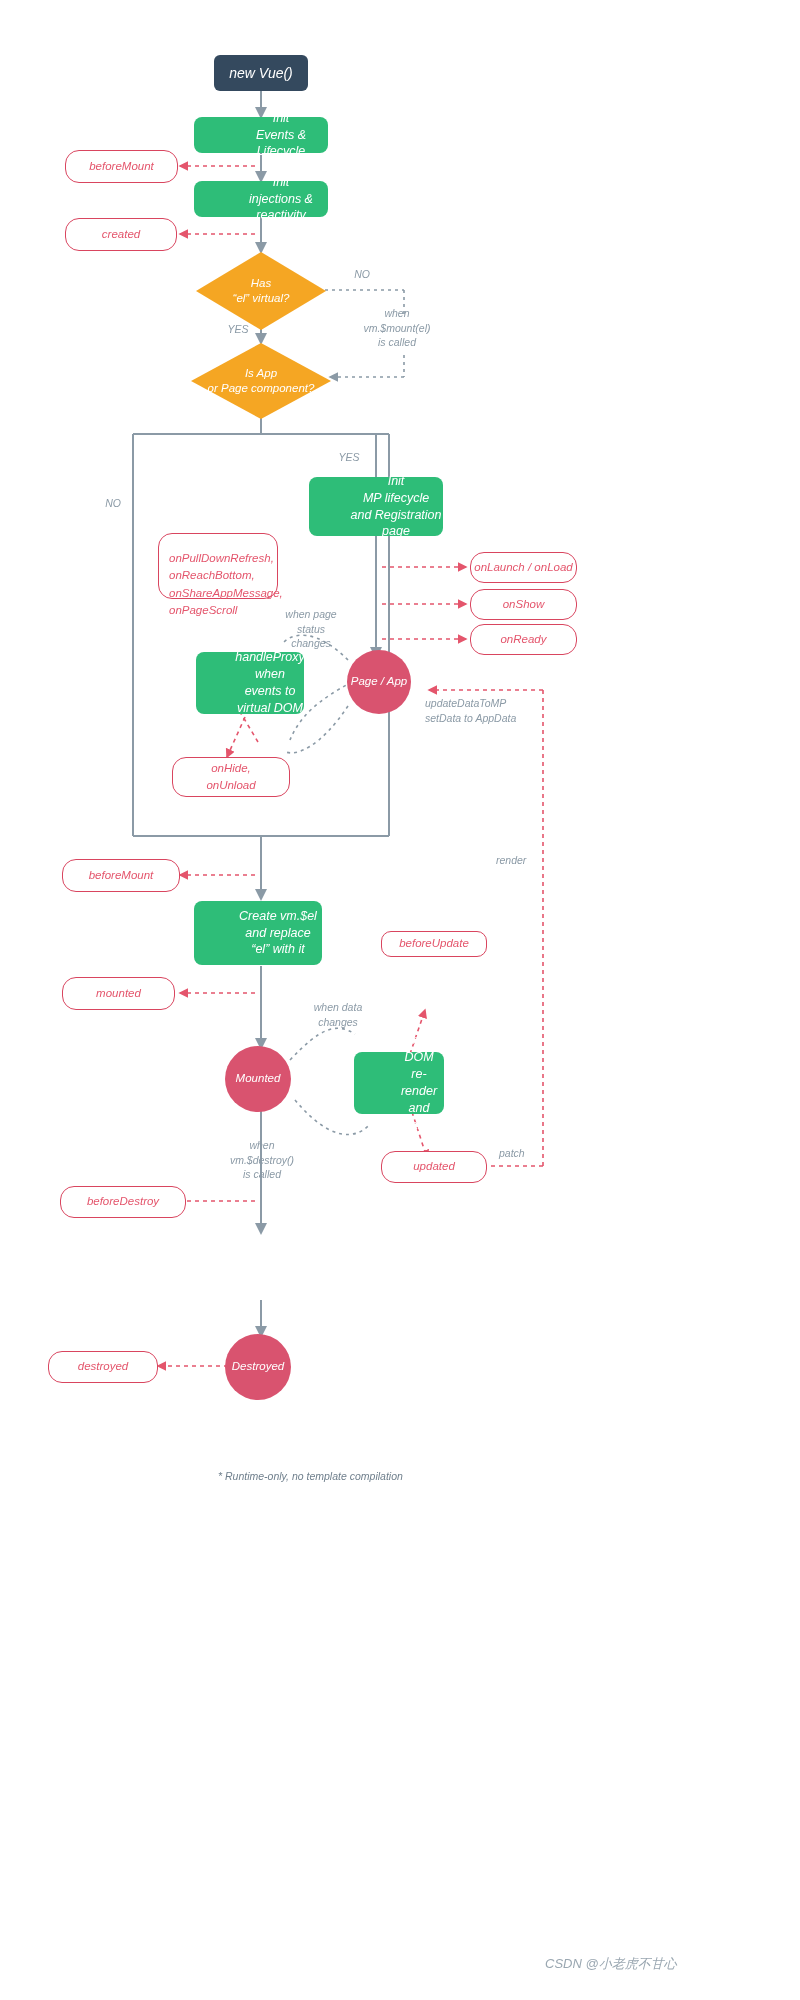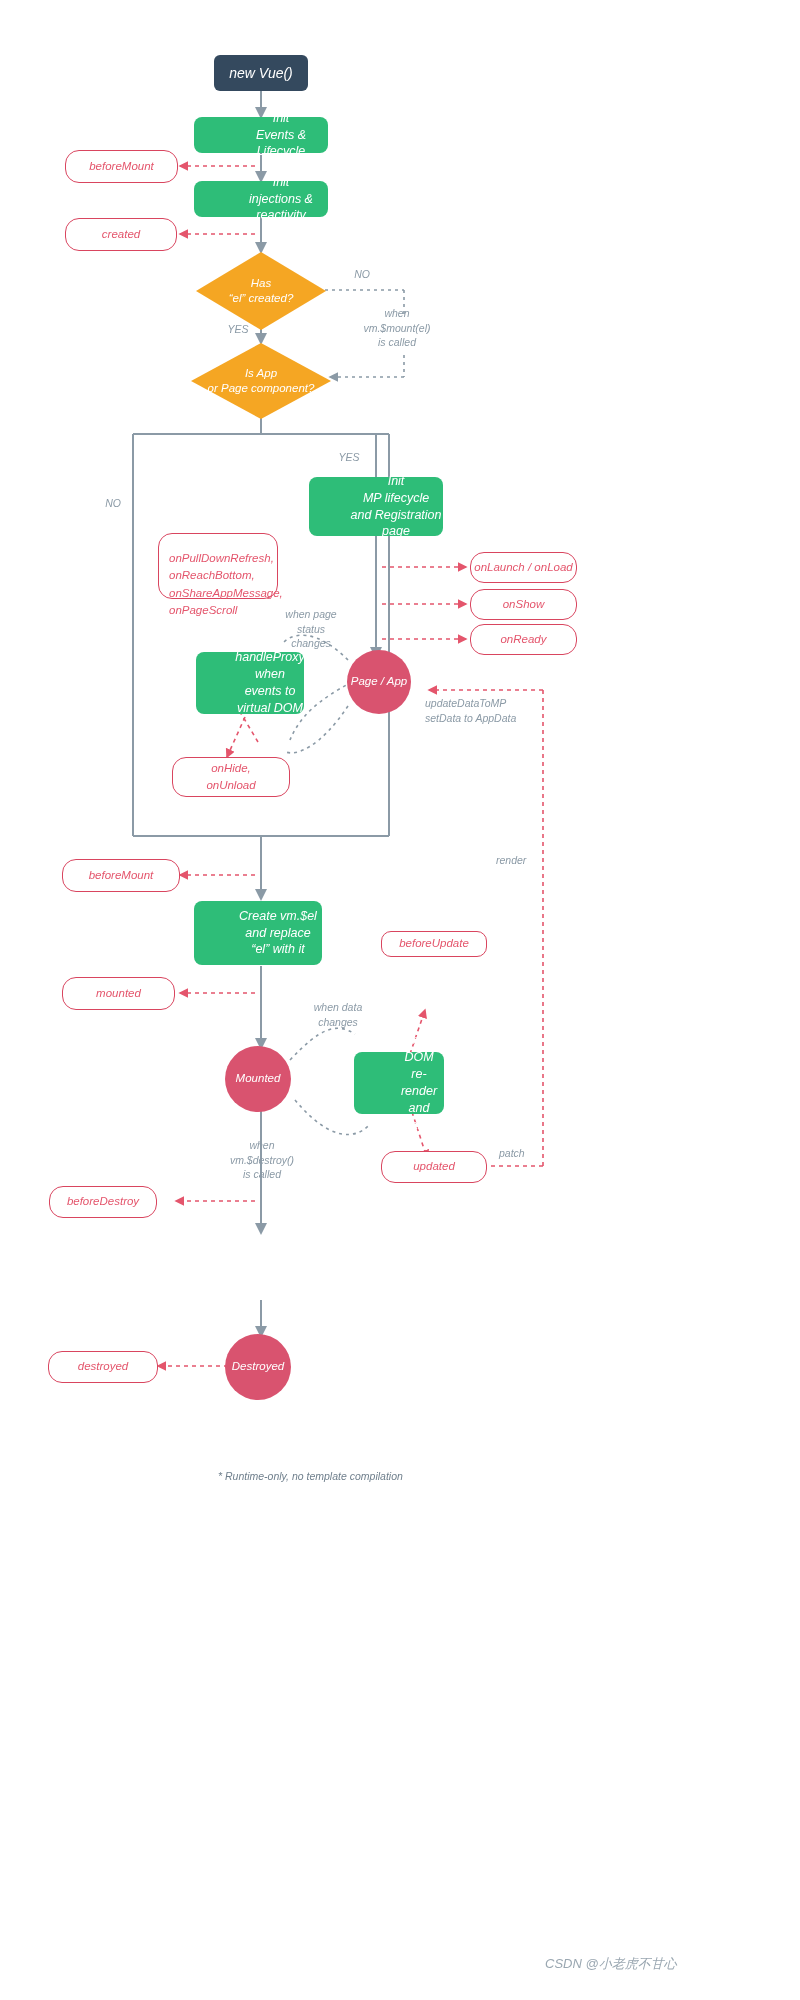--- a/index.html
+++ b/index.html
@@ -168,21 +168,21 @@
   </div>
 
   <div class="node green" style="left:194px;top:181px;width:134px;height:36px;">
     <span style="white-space:pre-line">Init
 injections &amp; reactivity</span>
   </div>
 
   <div class="node diamond" style="left:196px;top:252px;width:130px;height:78px;">
     <div class="dshape"></div>
     <div class="dtext" style="white-space:pre-line">Has
-“el” created?</div>
+“el” virtual?</div>
   </div>
 
   <div class="node diamond" style="left:191px;top:343px;width:140px;height:76px;">
     <div class="dshape"></div>
     <div class="dtext" style="white-space:pre-line">Is App
 or Page component?</div>
   </div>
 
   <div class="node green" style="left:309px;top:477px;width:134px;height:59px;">
     <span style="white-space:pre-line">Init
@@ -262,21 +262,21 @@
   </div>
 
   <div class="node pill left" style="left:381px;top:931px;width:106px;height:26px;border-radius:10px;">
     <span>beforeUpdate</span>
   </div>
 
   <div class="node pill left" style="left:381px;top:1151px;width:106px;height:32px;">
     <span>updated</span>
   </div>
 
-  <div class="node pill left" style="left:49px;top:1186px;width:108px;height:32px;">
+  <div class="node pill left" style="left:60px;top:1186px;width:126px;height:32px;">
     <span>beforeDestroy</span>
   </div>
 
   <div class="node pill left" style="left:48px;top:1351px;width:110px;height:32px;">
     <span>destroyed</span>
   </div>
 
   <div class="caption" style="left:340px;top:267px;width:44px;">NO</div>
 
   <div class="caption" style="left:216px;top:322px;width:44px;">YES</div>

